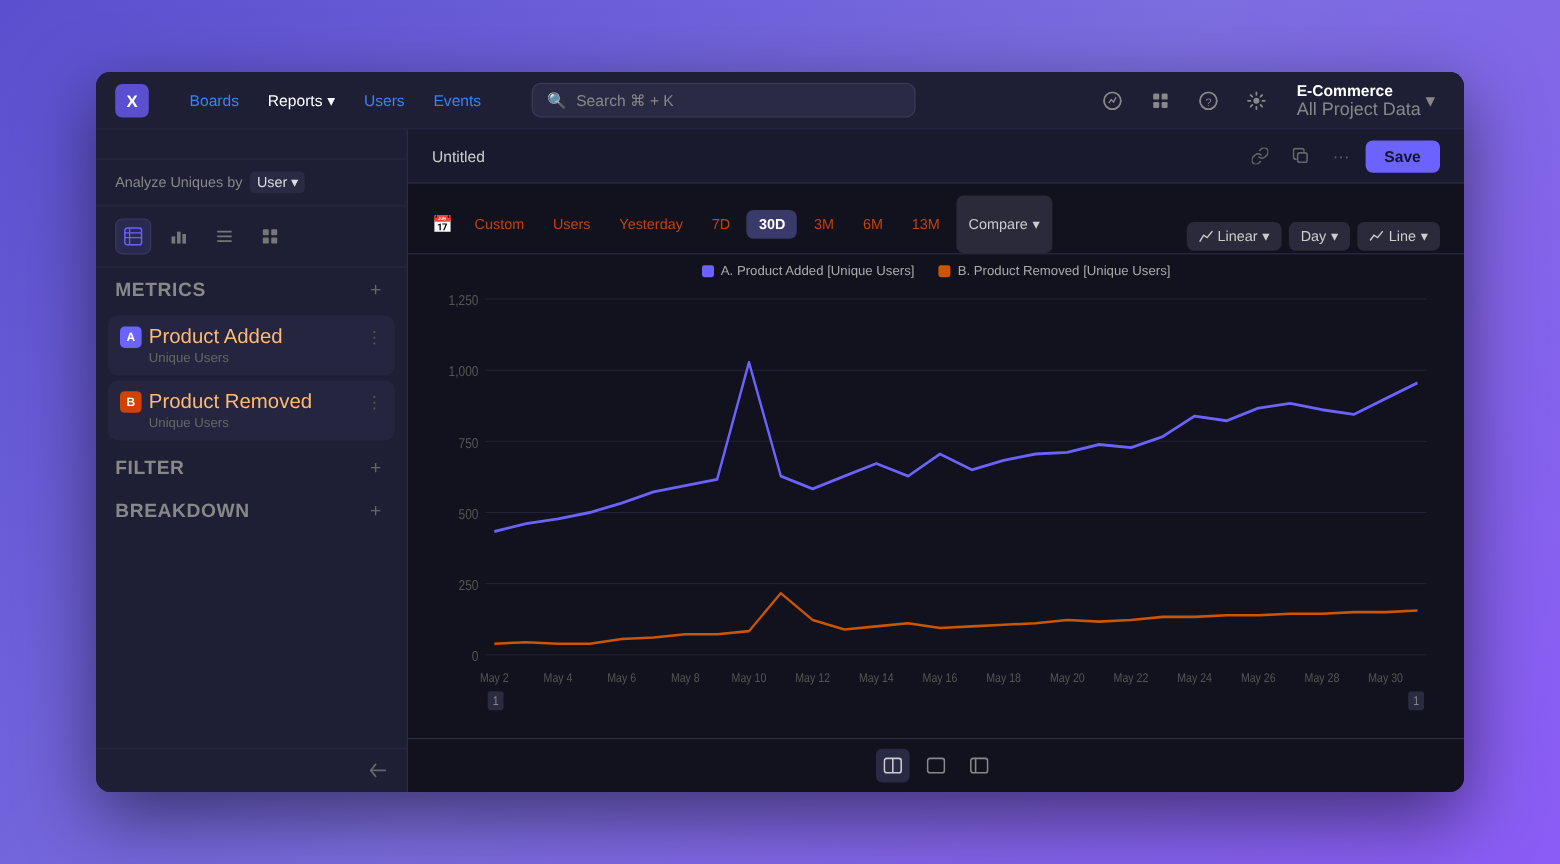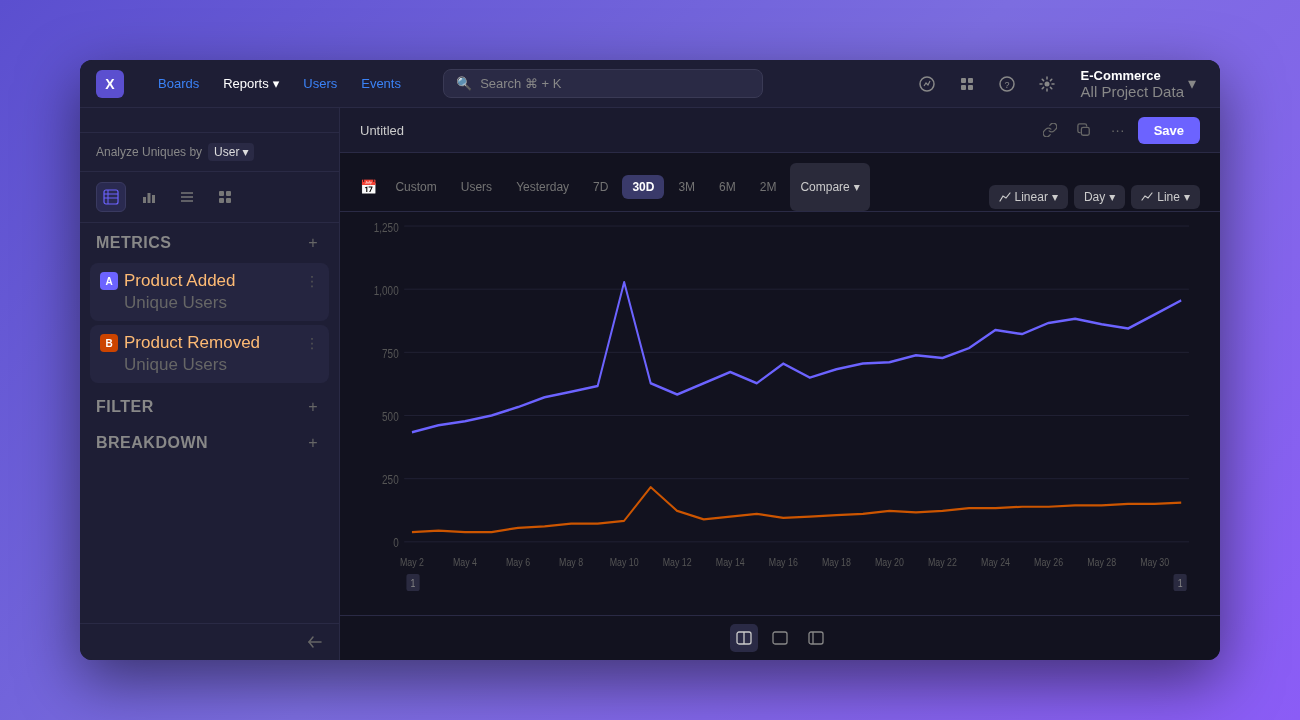--- a/index.html
+++ b/index.html
@@ -167,21 +167,21 @@
     .metric-badge {
       width: 18px; height: 18px;
       border-radius: 4px;
       display: flex; align-items: center; justify-content: center;
       font-size: 10px; font-weight: bold; color: white;
     }
     .badge-a { background: #6c63ff; }
     .badge-b { background: #cc4400; }
     .metric-name { color: #fdba74; font-size: 17px; font-weight: 500; }
     .metric-more { color: #555; cursor: pointer; font-size: 14px; }
-    .metric-sub { color: #666; font-size: 17px; margin-top: 2px; padding-left: 24px; }
+    .metric-sub { color: #666; font-size: 11px; margin-top: 2px; padding-left: 24px; }
     .sidebar-footer {
       padding: 10px 16px;
       border-top: 1px solid #2a2a45;
       display: flex; align-items: center; justify-content: flex-end;
     }
     .collapse-btn {
       color: #666; cursor: pointer; font-size: 16px;
       display: flex; align-items: center;
     }
     
@@ -199,21 +199,21 @@
       border-bottom: 1px solid #2a2a45;
       flex-shrink: 0;
     }
     .time-controls {
       display: flex; align-items: center; gap: 4px; flex: 1;
     }
     .time-btn {
       padding: 5px 10px;
       border-radius: 6px;
       font-size: 12px;
-      color: #737373;
+      color: #c2410c;
       cursor: pointer;
       border: none;
       background: transparent;
     }
     .time-btn.active {
       background: #3a3a6a;
       color: #fff;
       font-weight: 600;
     }
     .calendar-icon { color: #888; font-size: 14px; margin-right: 4px; }
@@ -250,21 +250,21 @@
     }
     .untitled-label { color: #ccc; font-size: 13px; }
     .top-actions { display: flex; gap: 6px; align-items: center; }
     .icon-action {
       width: 28px; height: 28px;
       display: flex; align-items: center; justify-content: center;
       color: #666; cursor: pointer; border-radius: 5px; font-size: 14px;
     }
     .save-btn {
       background: #6c63ff;
-      color: #ffffff;
+      color: #0f172a;
       border: none;
       border-radius: 6px;
       padding: 6px 16px;
       font-size: 13px;
       font-weight: 600;
       cursor: pointer;
     }
     
     .legend-row {
       display: flex; align-items: center; justify-content: center; gap: 20px;
@@ -491,21 +491,21 @@
       <div class="chart-title-bar">
         <div class="time-controls">
           <span class="calendar-icon">📅</span>
           <button class="time-btn">Custom</button>
           <button class="time-btn">Users</button>
           <button class="time-btn">Yesterday</button>
           <button class="time-btn">7D</button>
           <button class="time-btn active">30D</button>
           <button class="time-btn">3M</button>
           <button class="time-btn">6M</button>
-          <button class="time-btn">2M</button>
+          <button class="time-btn">13M</button>
           <div class="compare-btn">
             <span>Compare</span>
             <span>▾</span>
           </div>
         </div>
         <div class="chart-controls-right">
           <div class="ctrl-btn">
             <svg width="12" height="12" viewBox="0 0 12 12" fill="none">
               <path d="M1 10 L4 5 L7 7 L11 2" stroke="currentColor" stroke-width="1.2" stroke-linecap="round"></path>
             </svg>
@@ -519,20 +519,30 @@
           <div class="ctrl-btn">
             <svg width="12" height="12" viewBox="0 0 12 12" fill="none">
               <path d="M1 9 L4 5 L7 7 L11 2" stroke="currentColor" stroke-width="1.2" stroke-linecap="round"></path>
             </svg>
             <span>Line</span>
             <span>▾</span>
           </div>
         </div>
       </div>
 
+      <div class="legend-row">
+        <div class="legend-item">
+          <div class="legend-dot dot-blue"></div>
+          <span>A. Product Added [Unique Users]</span>
+        </div>
+        <div class="legend-item">
+          <div class="legend-dot dot-orange"></div>
+          <span>B. Product Removed [Unique Users]</span>
+        </div>
+      </div>
 
       <div class="chart-wrap">
         <svg class="chart-svg" viewBox="0 0 760 280" preserveAspectRatio="none">
 
           <line x1="40" y1="10" x2="750" y2="10" stroke="#2a2a40" stroke-width="0.5"></line>
           <line x1="40" y1="55" x2="750" y2="55" stroke="#2a2a40" stroke-width="0.5"></line>
           <line x1="40" y1="100" x2="750" y2="100" stroke="#2a2a40" stroke-width="0.5"></line>
           <line x1="40" y1="145" x2="750" y2="145" stroke="#2a2a40" stroke-width="0.5"></line>
           <line x1="40" y1="190" x2="750" y2="190" stroke="#2a2a40" stroke-width="0.5"></line>
           <line x1="40" y1="235" x2="750" y2="235" stroke="#2a2a40" stroke-width="0.5"></line>

